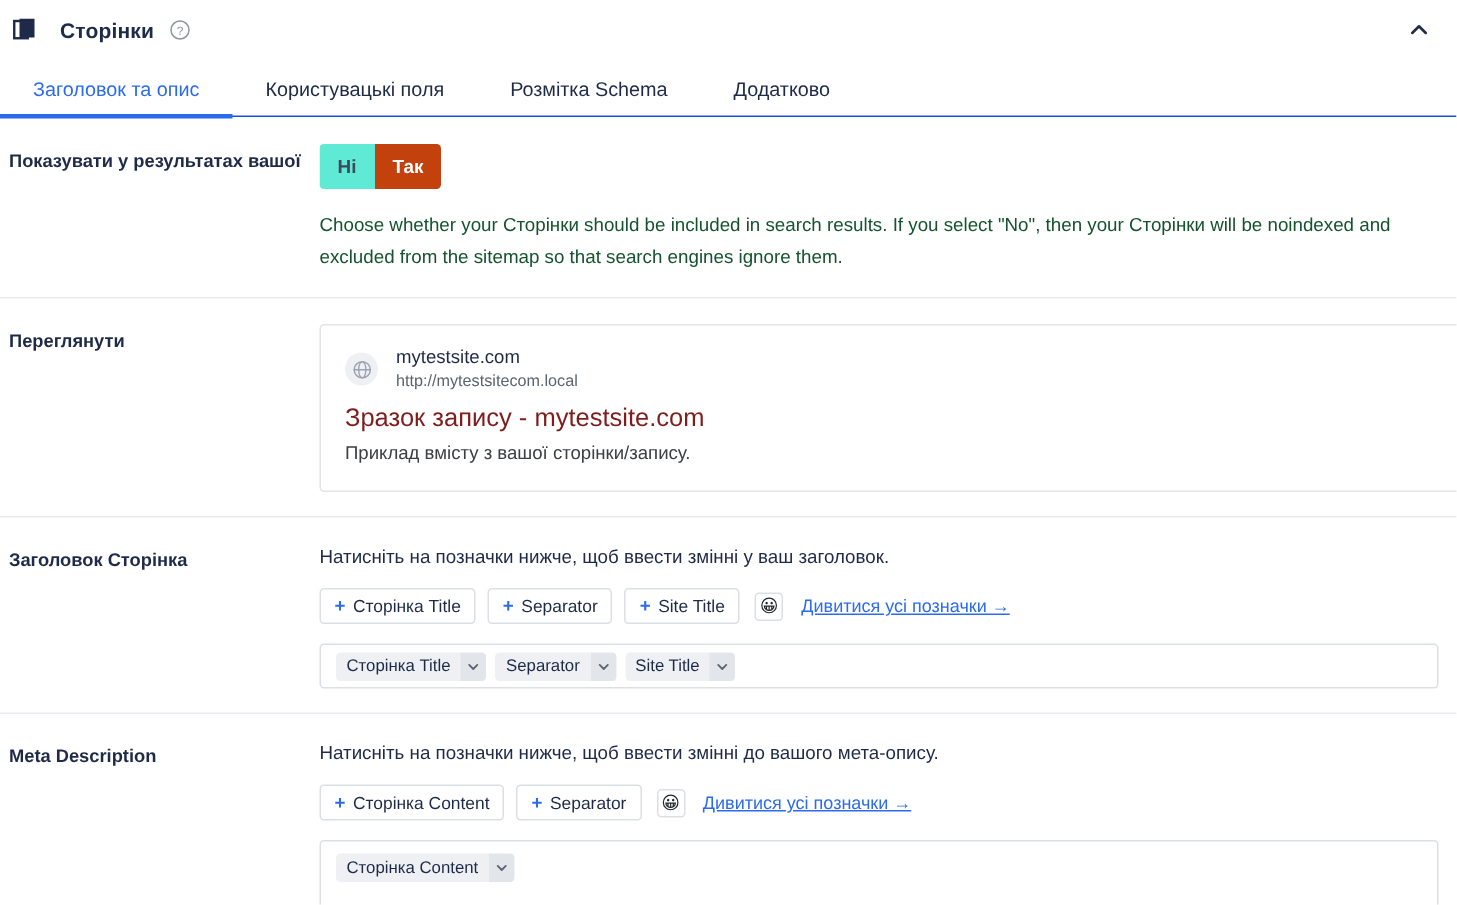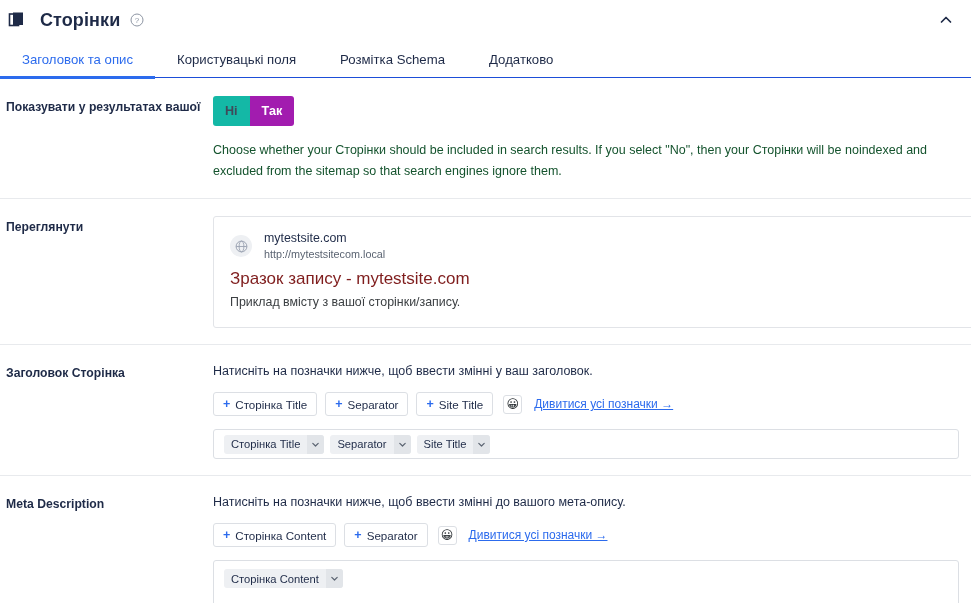--- a/index.html
+++ b/index.html
@@ -16,21 +16,21 @@
   .panel-header {
     height: 40px;
     display: flex;
     align-items: center;
     padding: 0 16px 0 6px;
     position: relative;
   }
   .pages-icon { width: 22px; height: 22px; flex: 0 0 22px;
                 display: flex; align-items: center; justify-content: center; }
   .panel-title {
-    font-size: 18px;
+    font-size: 14px;
     font-weight: 700;
     color: #1e2a47;
     margin-left: 12px;
     letter-spacing: .1px;
   }
   .help-icon { margin-left: 10px; width: 14px; height: 14px; display: block; }
   .collapse-btn {
     position: absolute; right: 14px; top: 50%; transform: translateY(-50%);
     width: 22px; height: 22px; display: flex; align-items: center; justify-content: center;
     cursor: pointer;
@@ -92,25 +92,25 @@
     overflow: hidden;
     margin-bottom: 14px;
   }
   .toggle-opt {
     min-width: 33px;
     height: 30px;
     padding: 0 12px;
     display: flex; align-items: center; justify-content: center;
     font-size: 12.6px;
     font-weight: 700;
-    background: #14b8a6;
+    background: #5eead4;
     color: #3f4a5a;
     cursor: pointer;
   }
-  .toggle-opt.on { background: #a21caf; color: #ffffff; }
+  .toggle-opt.on { background: #c2410c; color: #ffffff; }
 
   .help-text {
     font-size: 12.5px;
     color: #14532d;
     line-height: 21px;
     max-width: 748px;
   }
 
   
   .preview-box {

